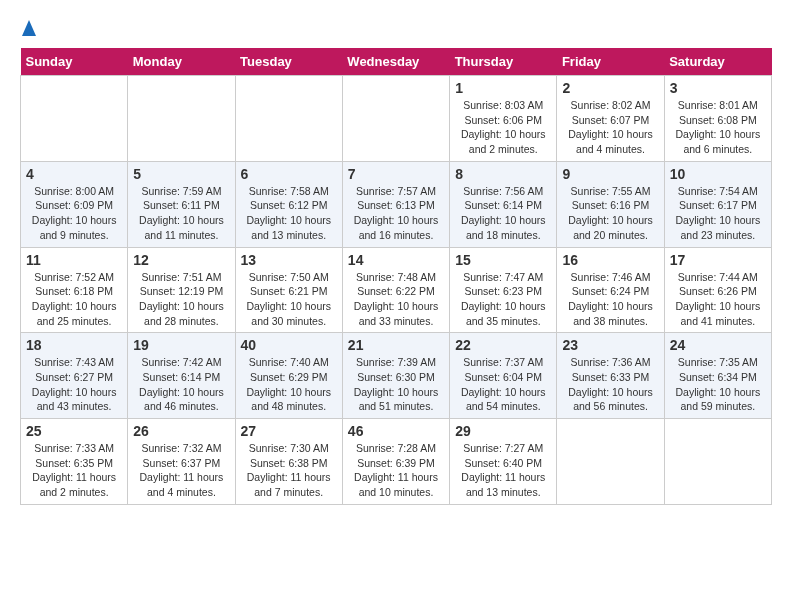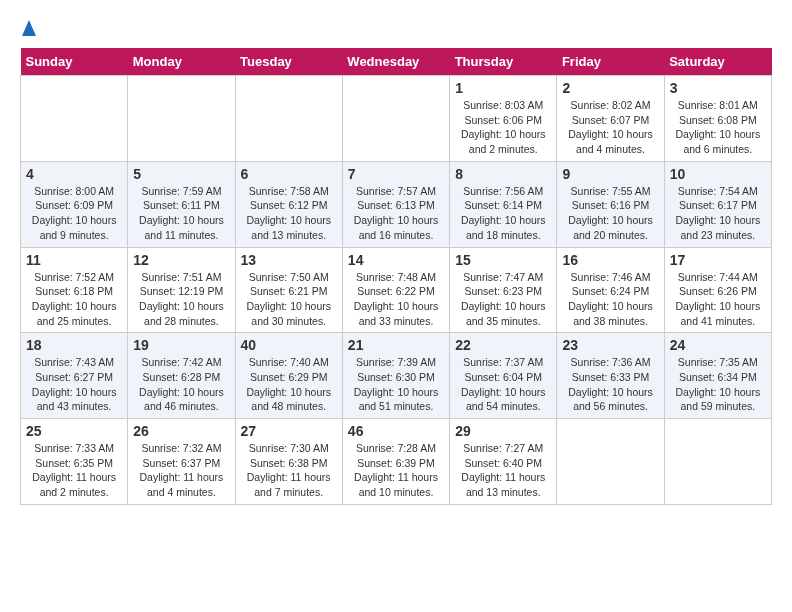--- a/index.html
+++ b/index.html
@@ -261,21 +261,21 @@
         <td>
           <div class="day-num">18</div>
           <div class="day-info">Sunrise: 7:43 AM
 Sunset: 6:27 PM
 Daylight: 10 hours
 and 43 minutes.</div>
         </td>
         <td>
           <div class="day-num">19</div>
           <div class="day-info">Sunrise: 7:42 AM
-Sunset: 6:28 PM
+Sunset: 6:14 PM
 Daylight: 10 hours
 and 46 minutes.</div>
         </td>
         <td>
           <div class="day-num">40</div>
           <div class="day-info">Sunrise: 7:40 AM
 Sunset: 6:29 PM
 Daylight: 10 hours
 and 48 minutes.</div>
         </td>

